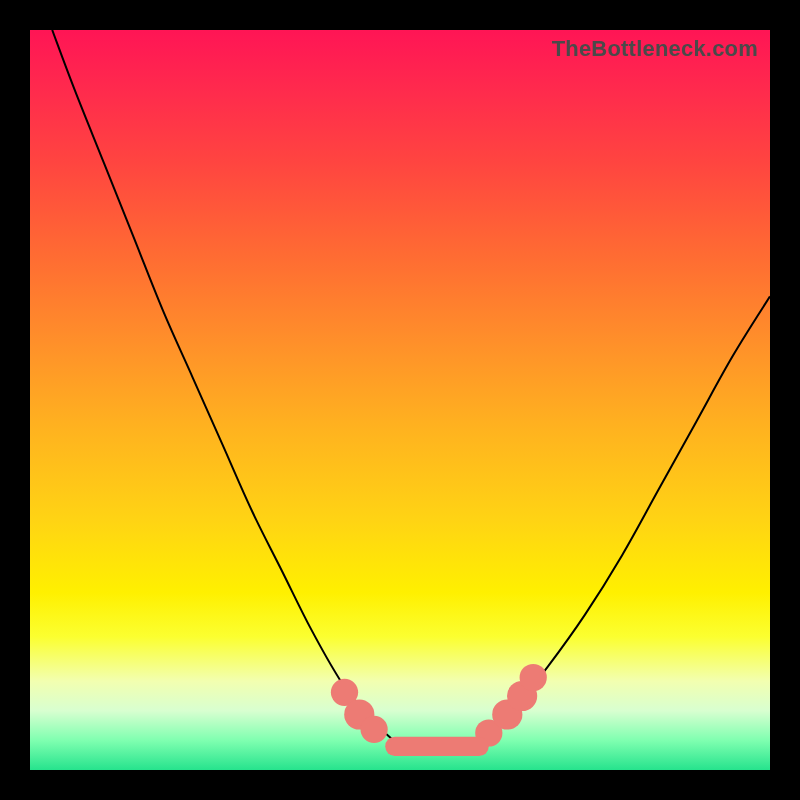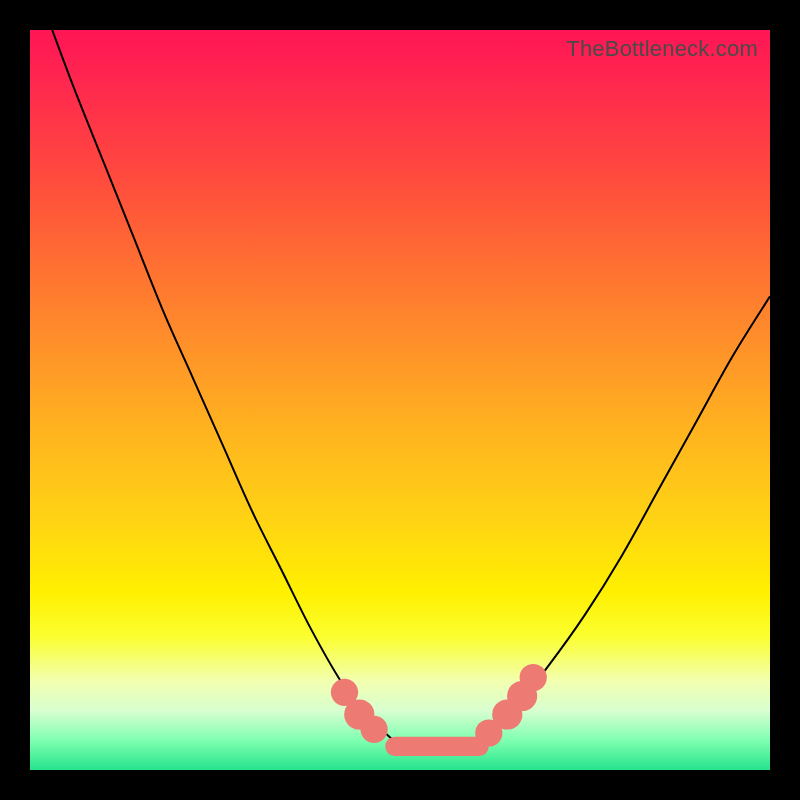--- a/index.html
+++ b/index.html
@@ -39,21 +39,21 @@
       #7fffb0 96%,
       #26e38d 100%
     );
   }
   .watermark {
     position: absolute;
     top: 6px;
     right: 12px;
     color: #4a4a4a;
     font-size: 22px;
-    font-weight: 400;
+    font-weight: 700;
     letter-spacing: 0.2px;
     user-select: none;
     text-align: center;
   }
   svg.curve-layer {
     position: absolute;
     left: 0;
     top: 0;
     width: 740px;
     height: 740px;

